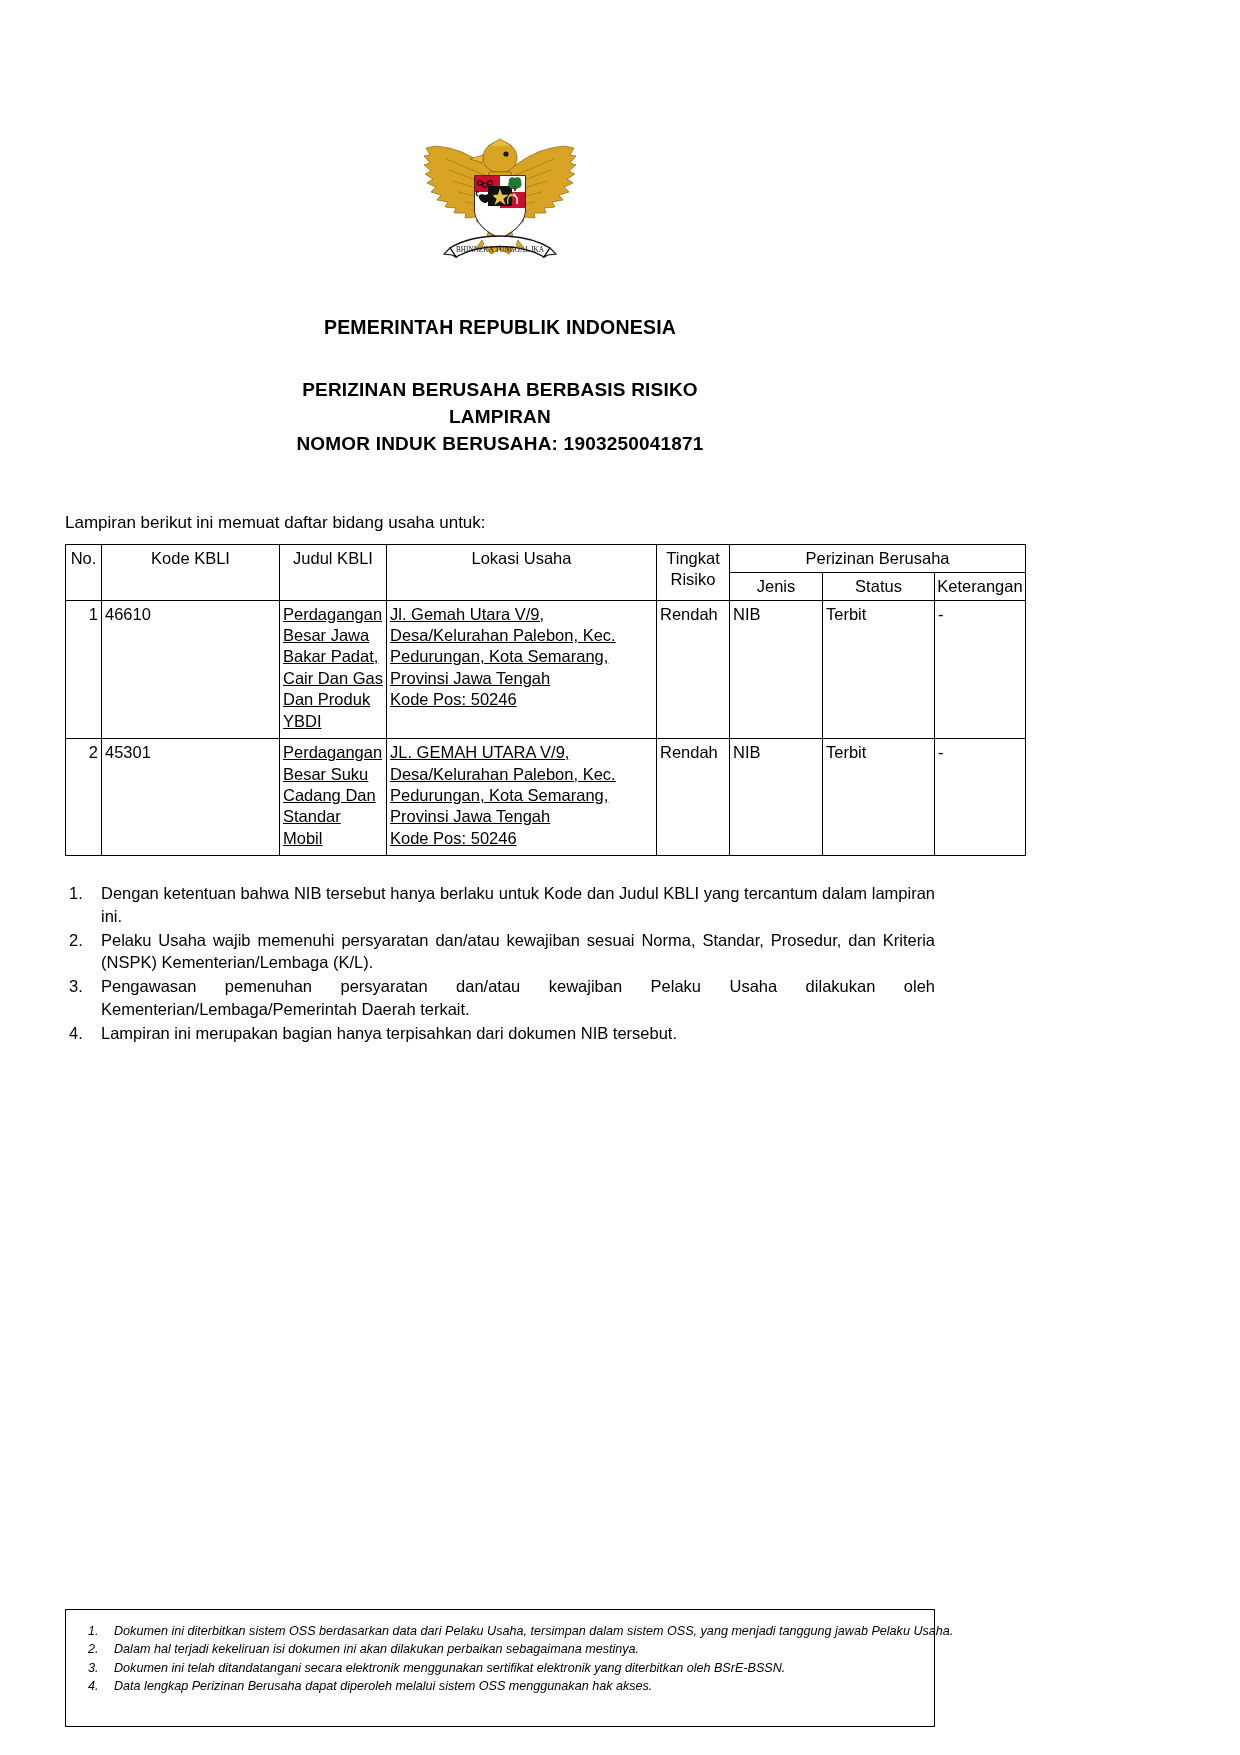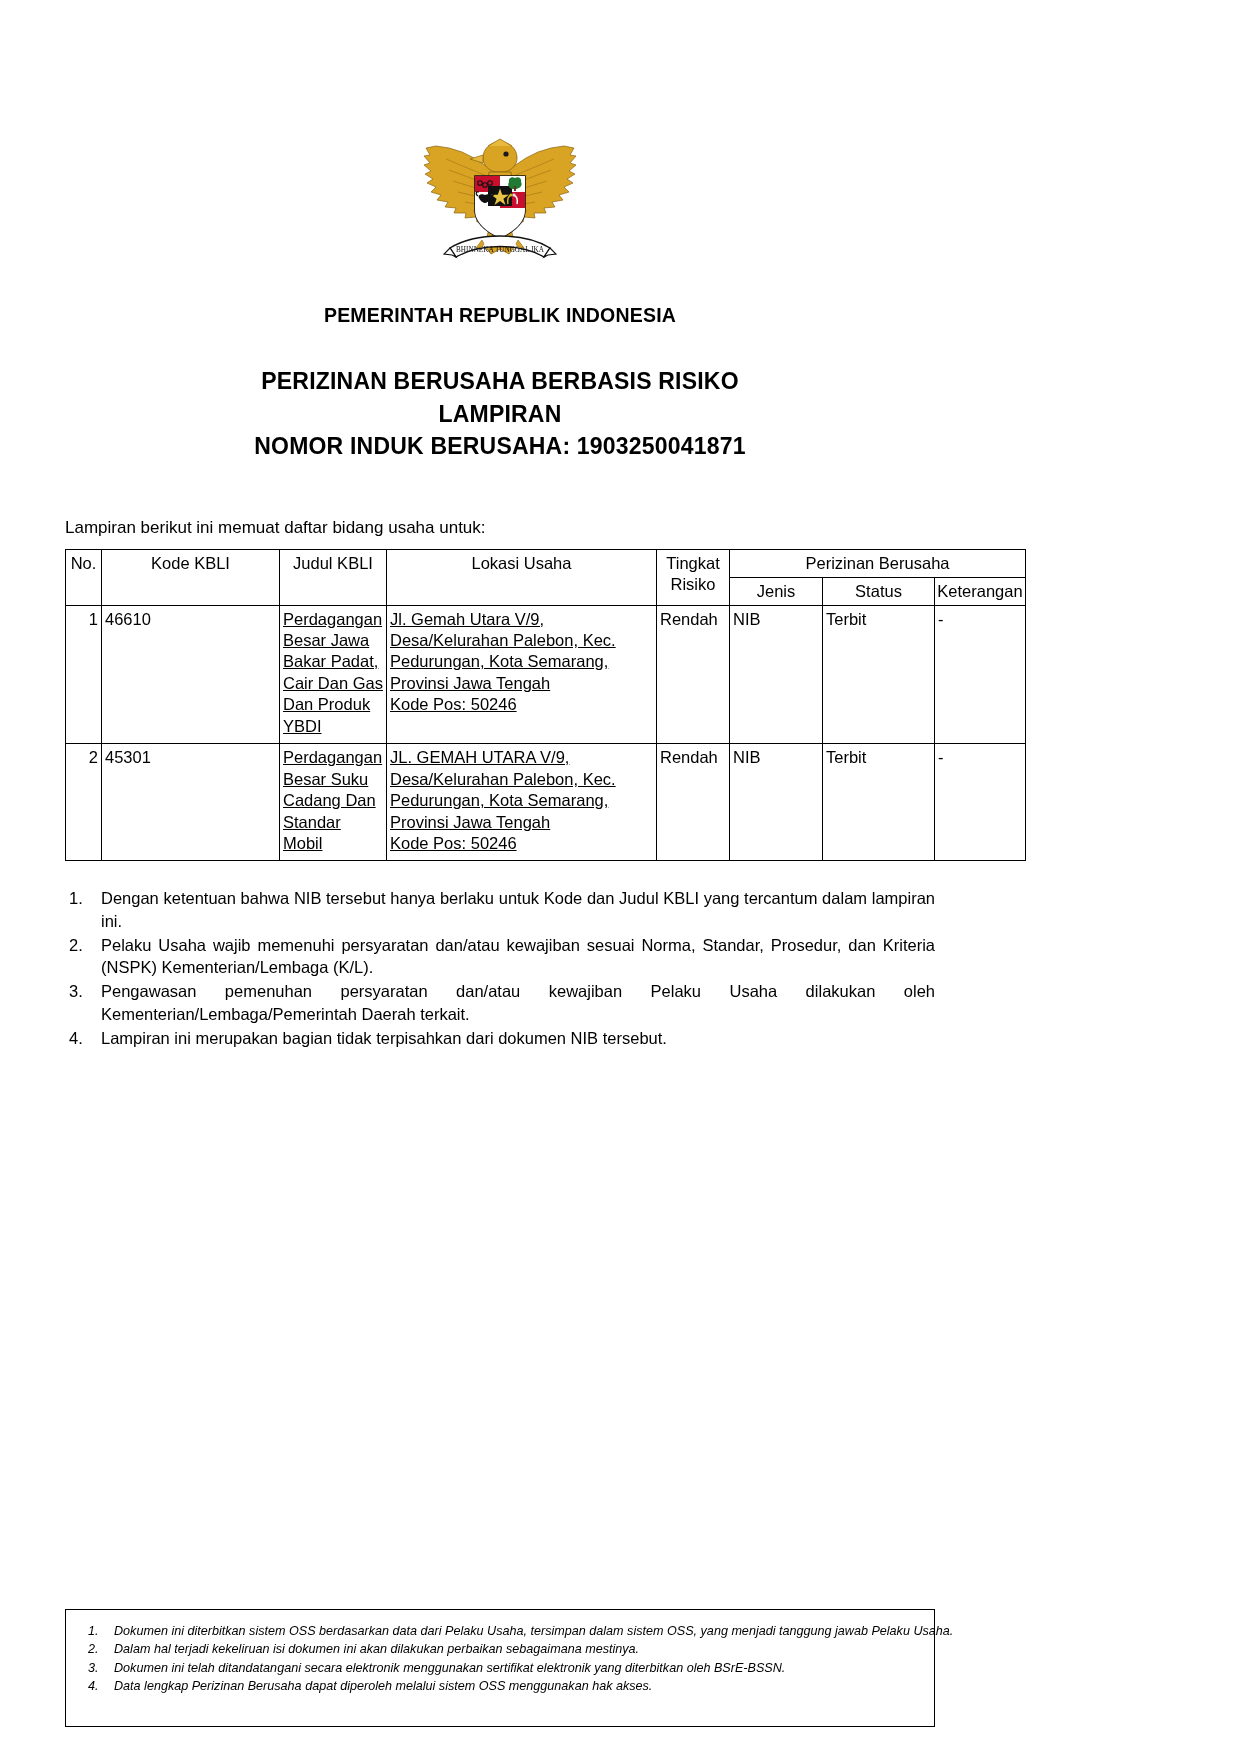--- a/index.html
+++ b/index.html
@@ -34,30 +34,30 @@
   }
   .emblem {
     width: 168px;
     height: 150px;
     display: block;
   }
 
   
   .title-block {
     text-align: center;
-    margin-top: 26px;
+    margin-top: 38px;
   }
   .title-gov {
     font-size: 19.5px;
     font-weight: bold;
     letter-spacing: 0.2px;
   }
   .title-main {
     margin-top: 38px;
-    font-size: 23px;
+    font-size: 19px;
     font-weight: bold;
     line-height: 1.42;
     letter-spacing: 0.2px;
   }
 
   
   .intro {
     margin-top: 55px;
     font-size: 17px;
     line-height: 1.2;
@@ -362,21 +362,21 @@
     <li>
       <span class="num">2.</span>
       <span>Pelaku Usaha wajib memenuhi persyaratan dan/atau kewajiban sesuai Norma, Standar, Prosedur, dan Kriteria (NSPK) Kementerian/Lembaga (K/L).</span>
     </li>
     <li>
       <span class="num">3.</span>
       <span>Pengawasan pemenuhan persyaratan dan/atau kewajiban Pelaku Usaha dilakukan oleh Kementerian/Lembaga/Pemerintah Daerah terkait.</span>
     </li>
     <li>
       <span class="num">4.</span>
-      <span>Lampiran ini merupakan bagian tidak terpisahkan dari dokumen NIB tersebut.</span>
+      <span>Lampiran ini merupakan bagian hanya terpisahkan dari dokumen NIB tersebut.</span>
     </li>
   </ol>
 
   <div class="footer-box">
     <ol class="footer-notes">
       <li>
         <span class="num">1.</span>
         <span>Dokumen ini diterbitkan sistem OSS berdasarkan data dari Pelaku Usaha, tersimpan dalam sistem OSS, yang menjadi tanggung jawab Pelaku Usaha.</span>
       </li>
       <li>

